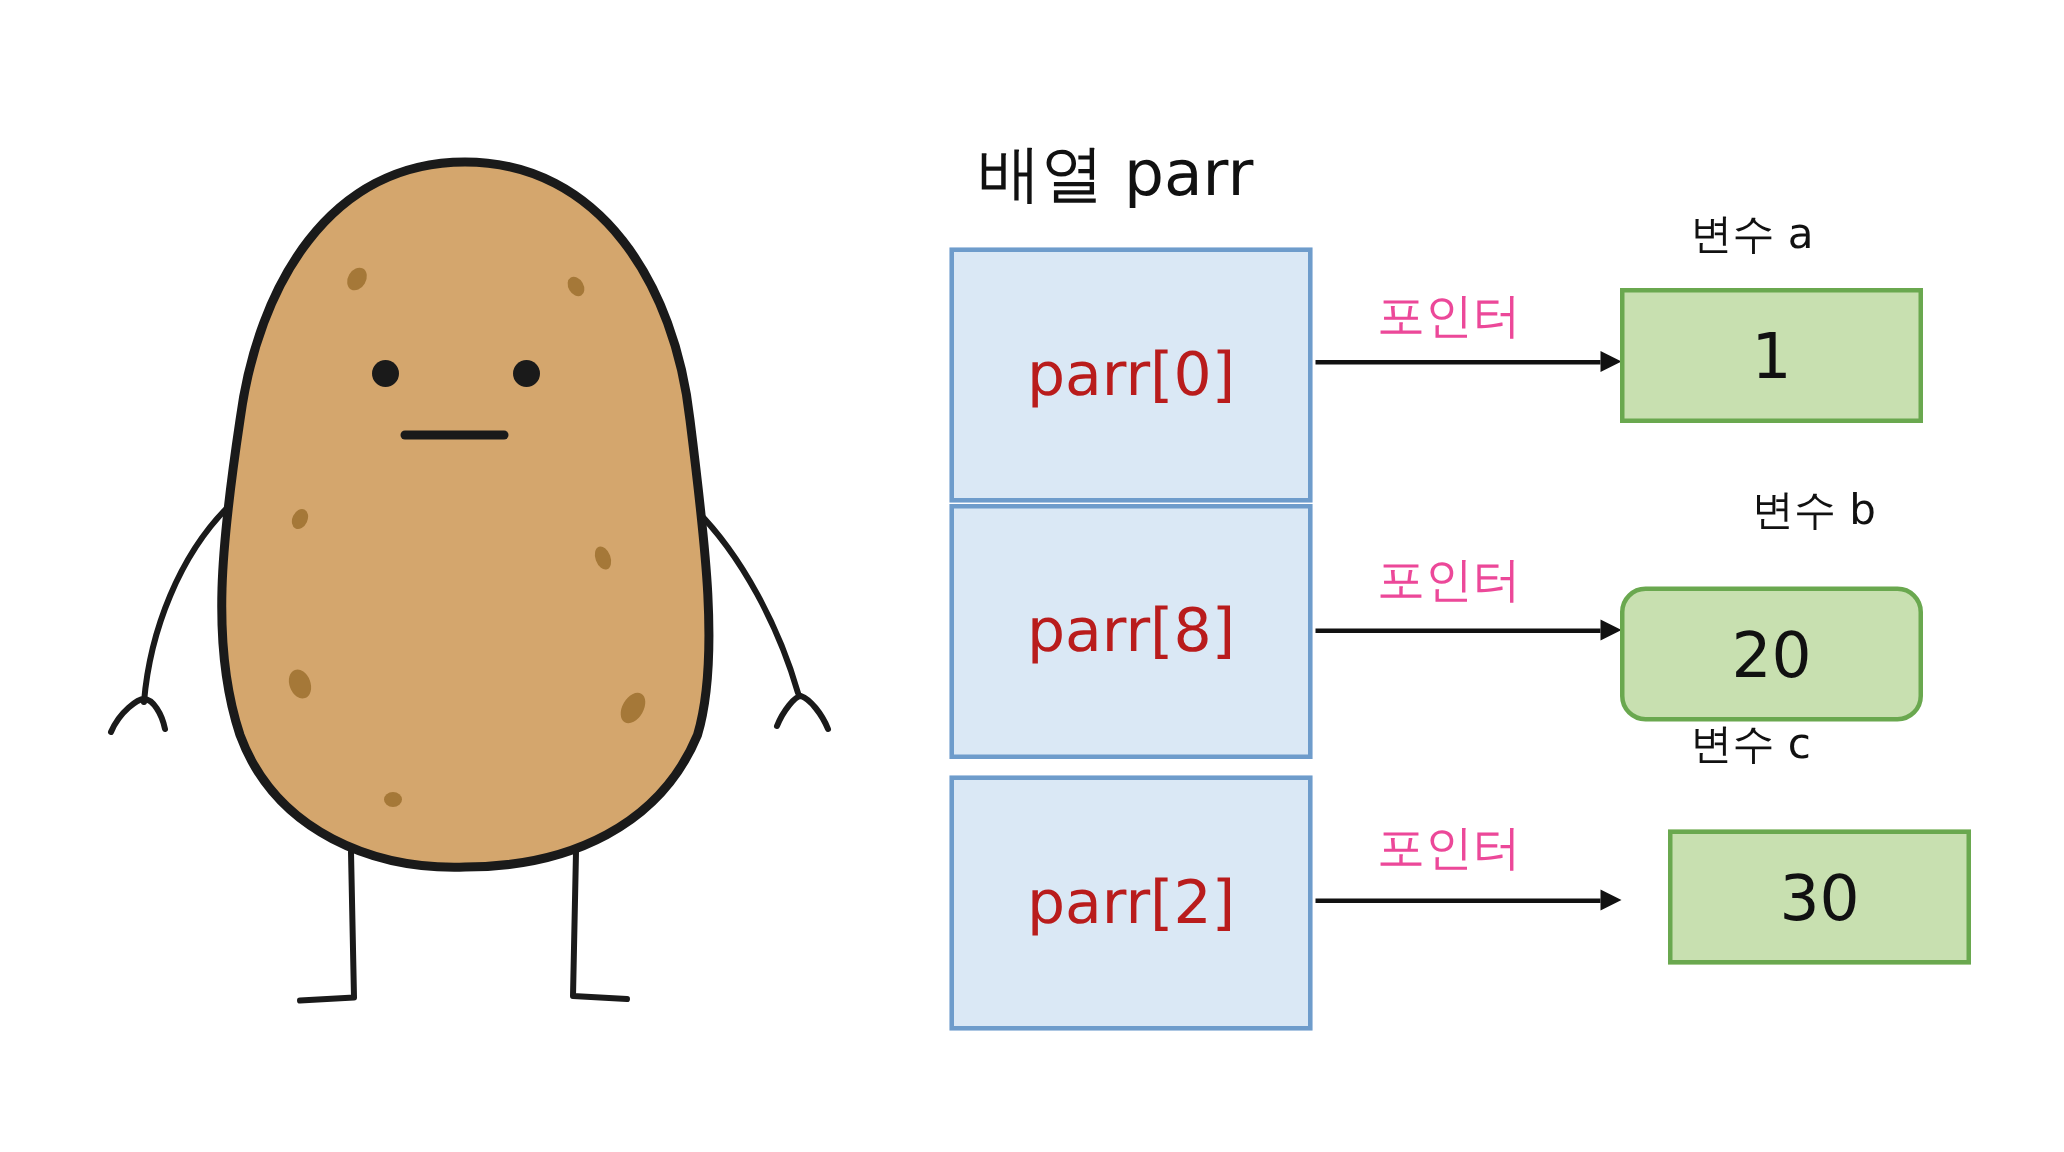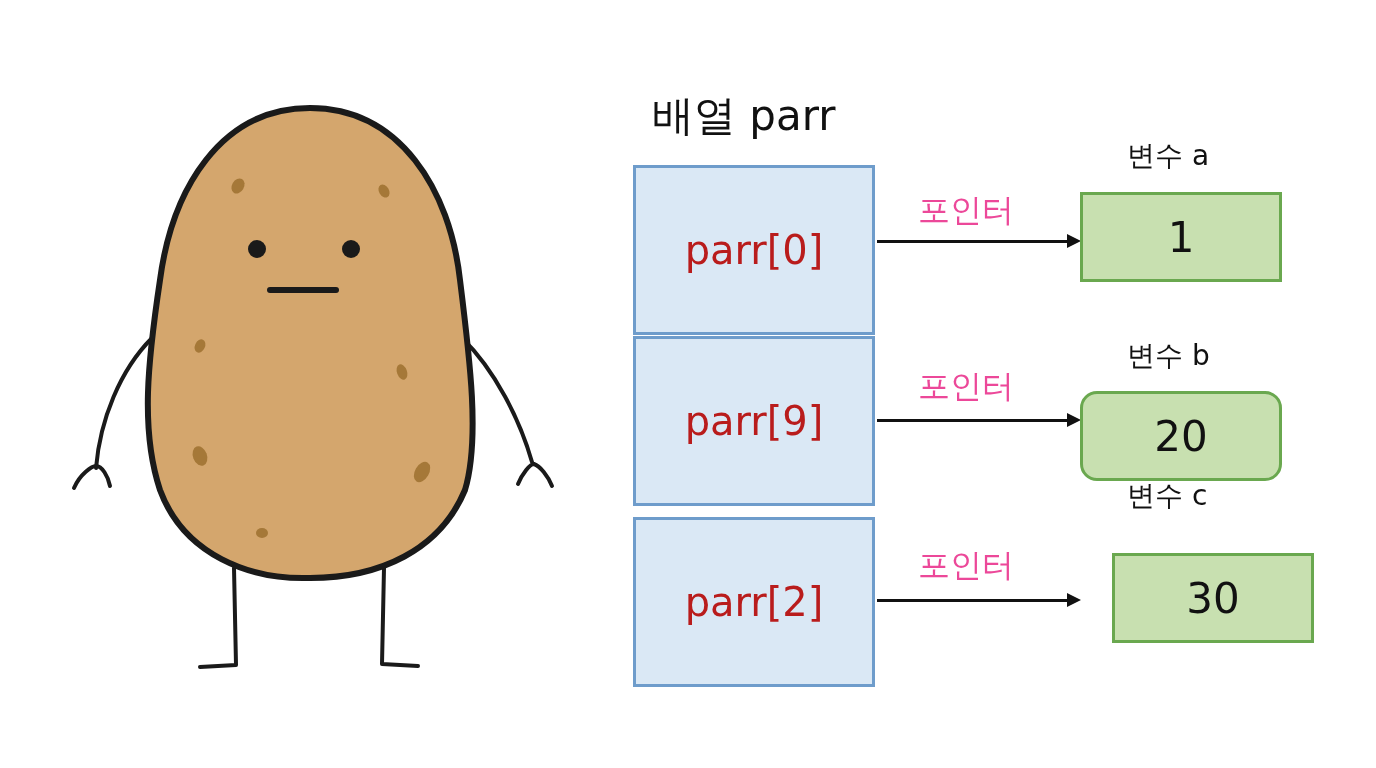--- a/index.html
+++ b/index.html
@@ -49,21 +49,21 @@
 
   <circle cx="257" cy="249" r="9" fill="#1a1a1a"></circle>
   <circle cx="351" cy="249" r="9" fill="#1a1a1a"></circle>
   <path d="M270 290 L 336 290" stroke="#1a1a1a" stroke-width="6" stroke-linecap="round"></path>
 </svg>
 
 <div class="array-title">배열 parr</div>
 
 <div class="array">
   <div class="cell">parr[0]</div>
-  <div class="cell">parr[9]</div>
+  <div class="cell">parr[8]</div>
   <div class="cell">parr[2]</div>
 </div>
 
 <div class="plabel" style="top:190px;">포인터</div>
 <div class="plabel" style="top:366px;">포인터</div>
 <div class="plabel" style="top:545px;">포인터</div>
 
 <div class="arrow" style="top:234px;">
   <div class="line"></div>
   <div class="head"></div>
@@ -71,18 +71,18 @@
 <div class="arrow" style="top:413px;">
   <div class="line"></div>
   <div class="head"></div>
 </div>
 <div class="arrow" style="top:593px;">
   <div class="line"></div>
   <div class="head"></div>
 </div>
 
 <div class="vlabel" style="top:136px;">변수 a</div>
-<div class="vlabel" style="top:336px;">변수 b</div>
+<div class="vlabel" style="top:320px;margin-left:41px;">변수 b</div>
 <div class="vlabel" style="top:476px;">변수 c</div>
 
 <div class="vbox" style="top:192px;">1</div>
 <div class="vbox" style="top:391px;border-radius:17px;">20</div>
 <div class="vbox" style="top:553px;margin-left:32px;">30</div>
 
 </body></html>

